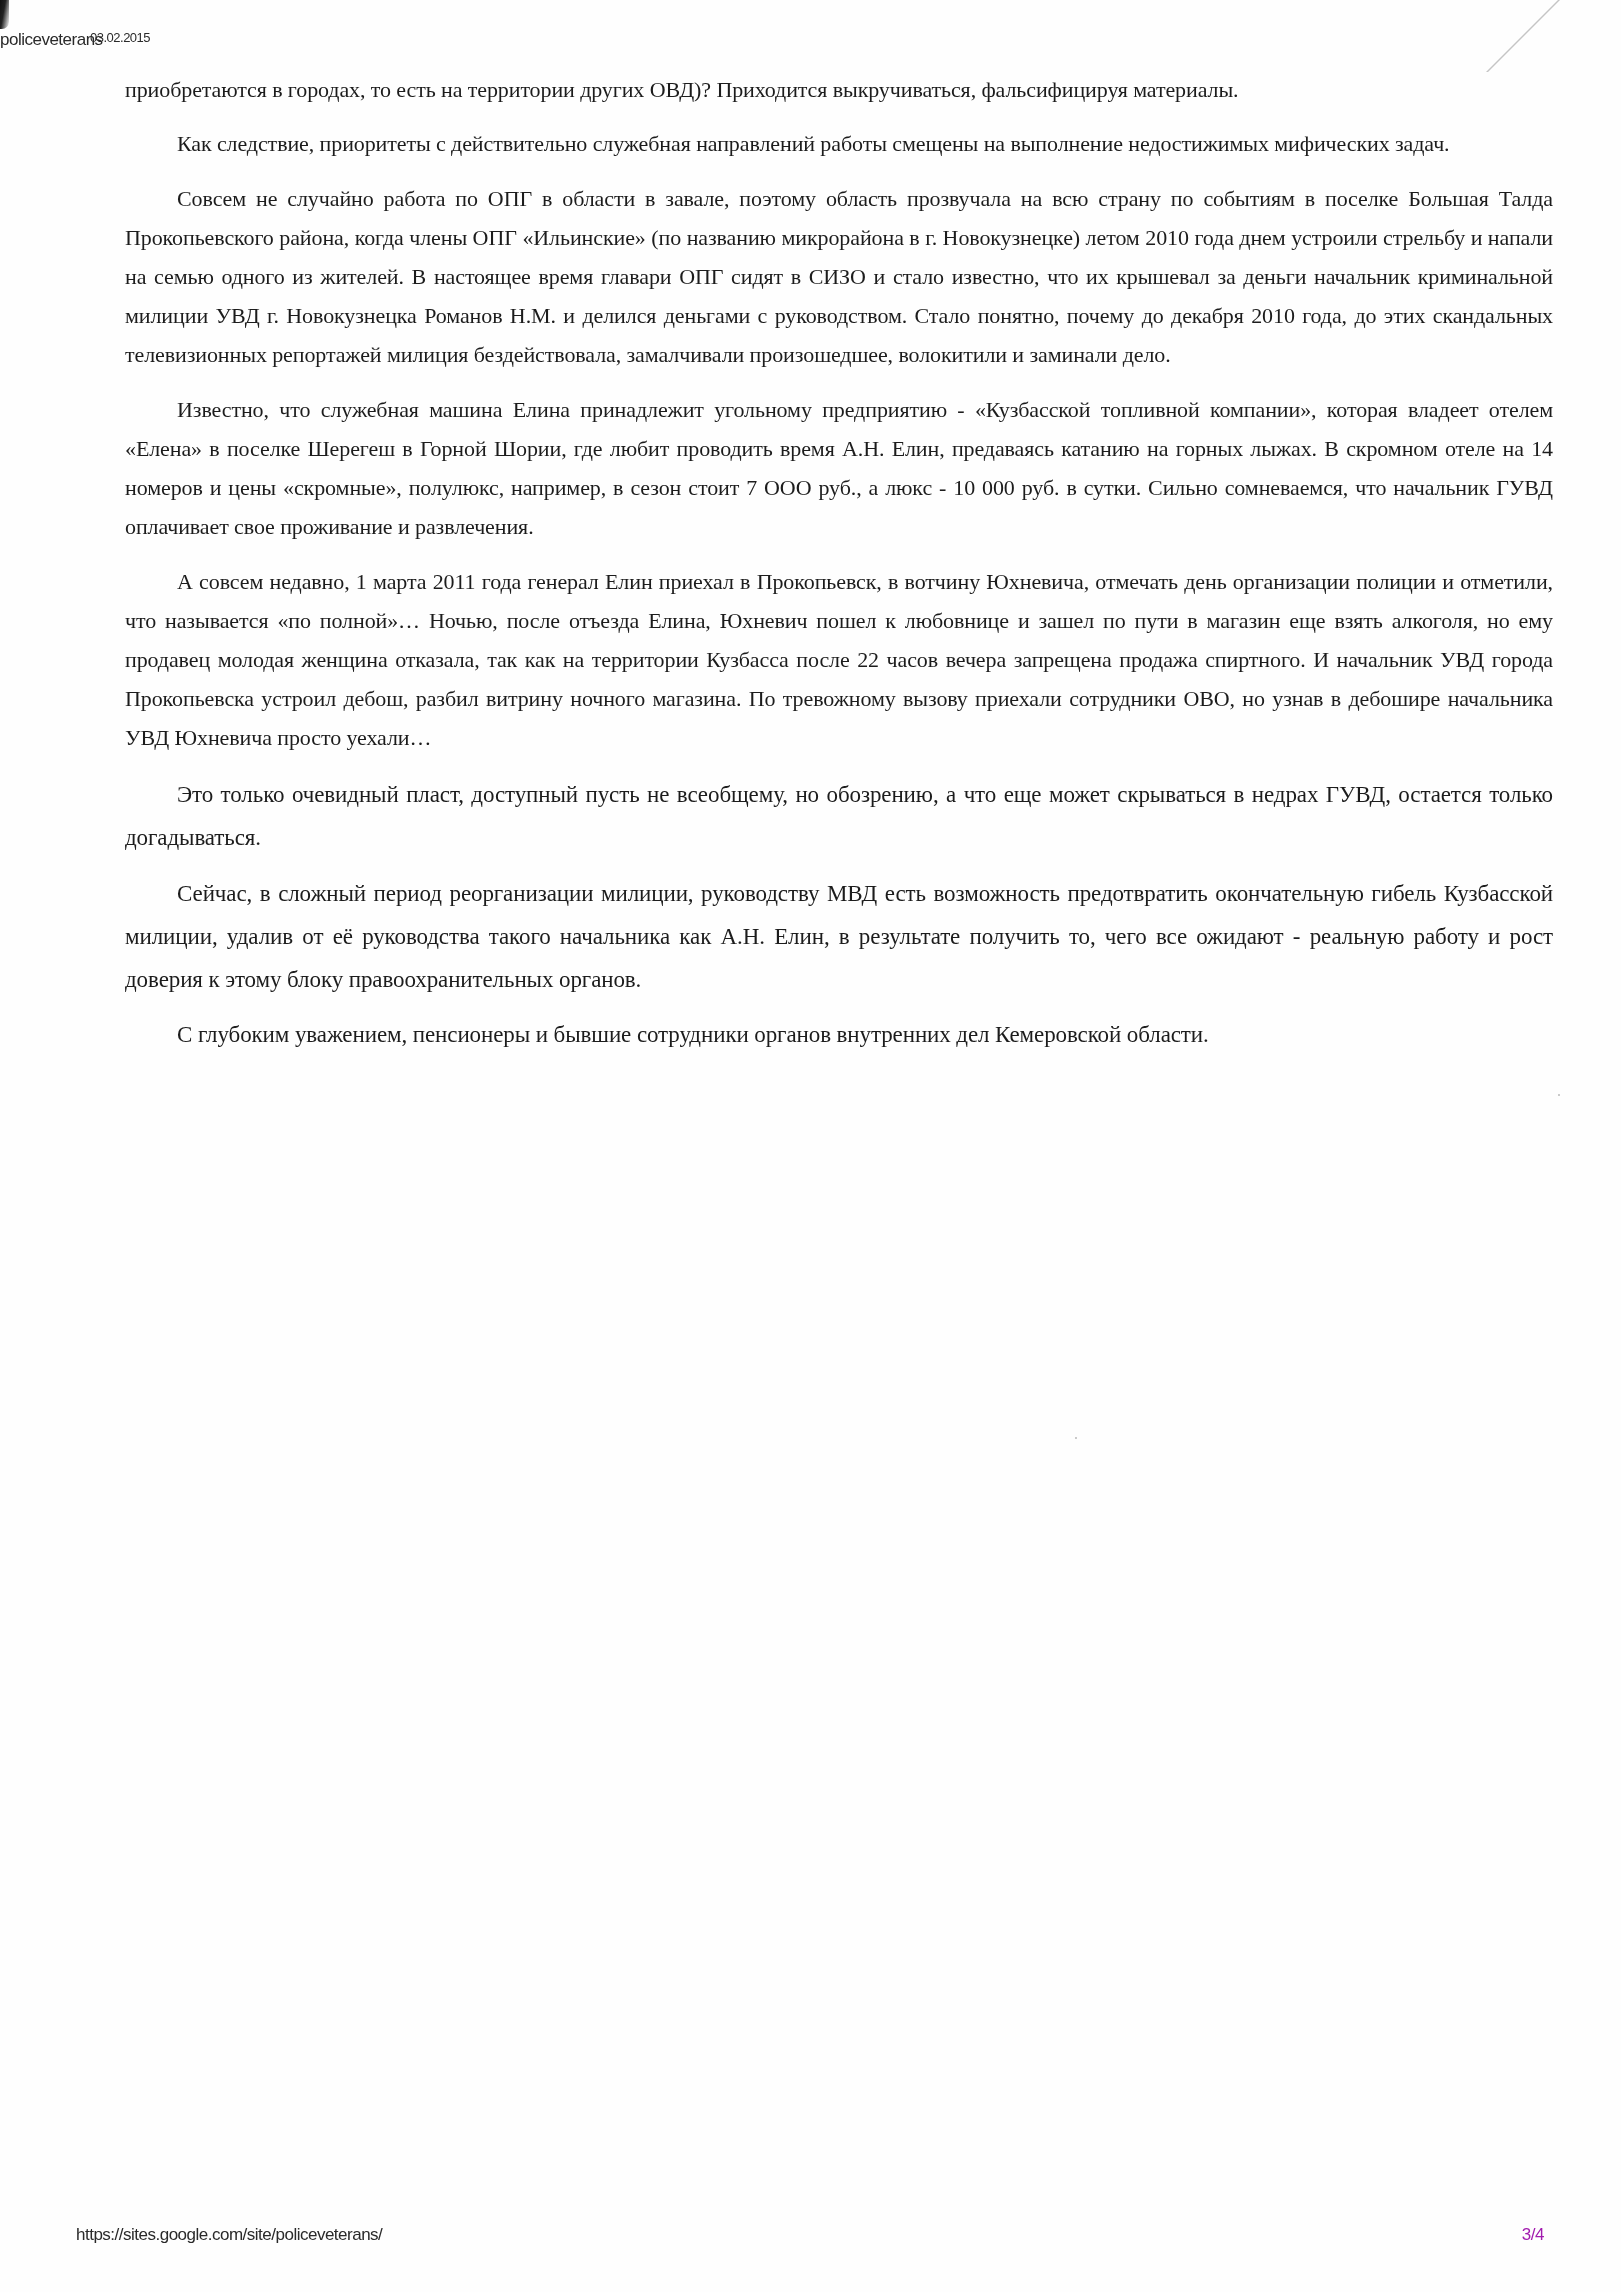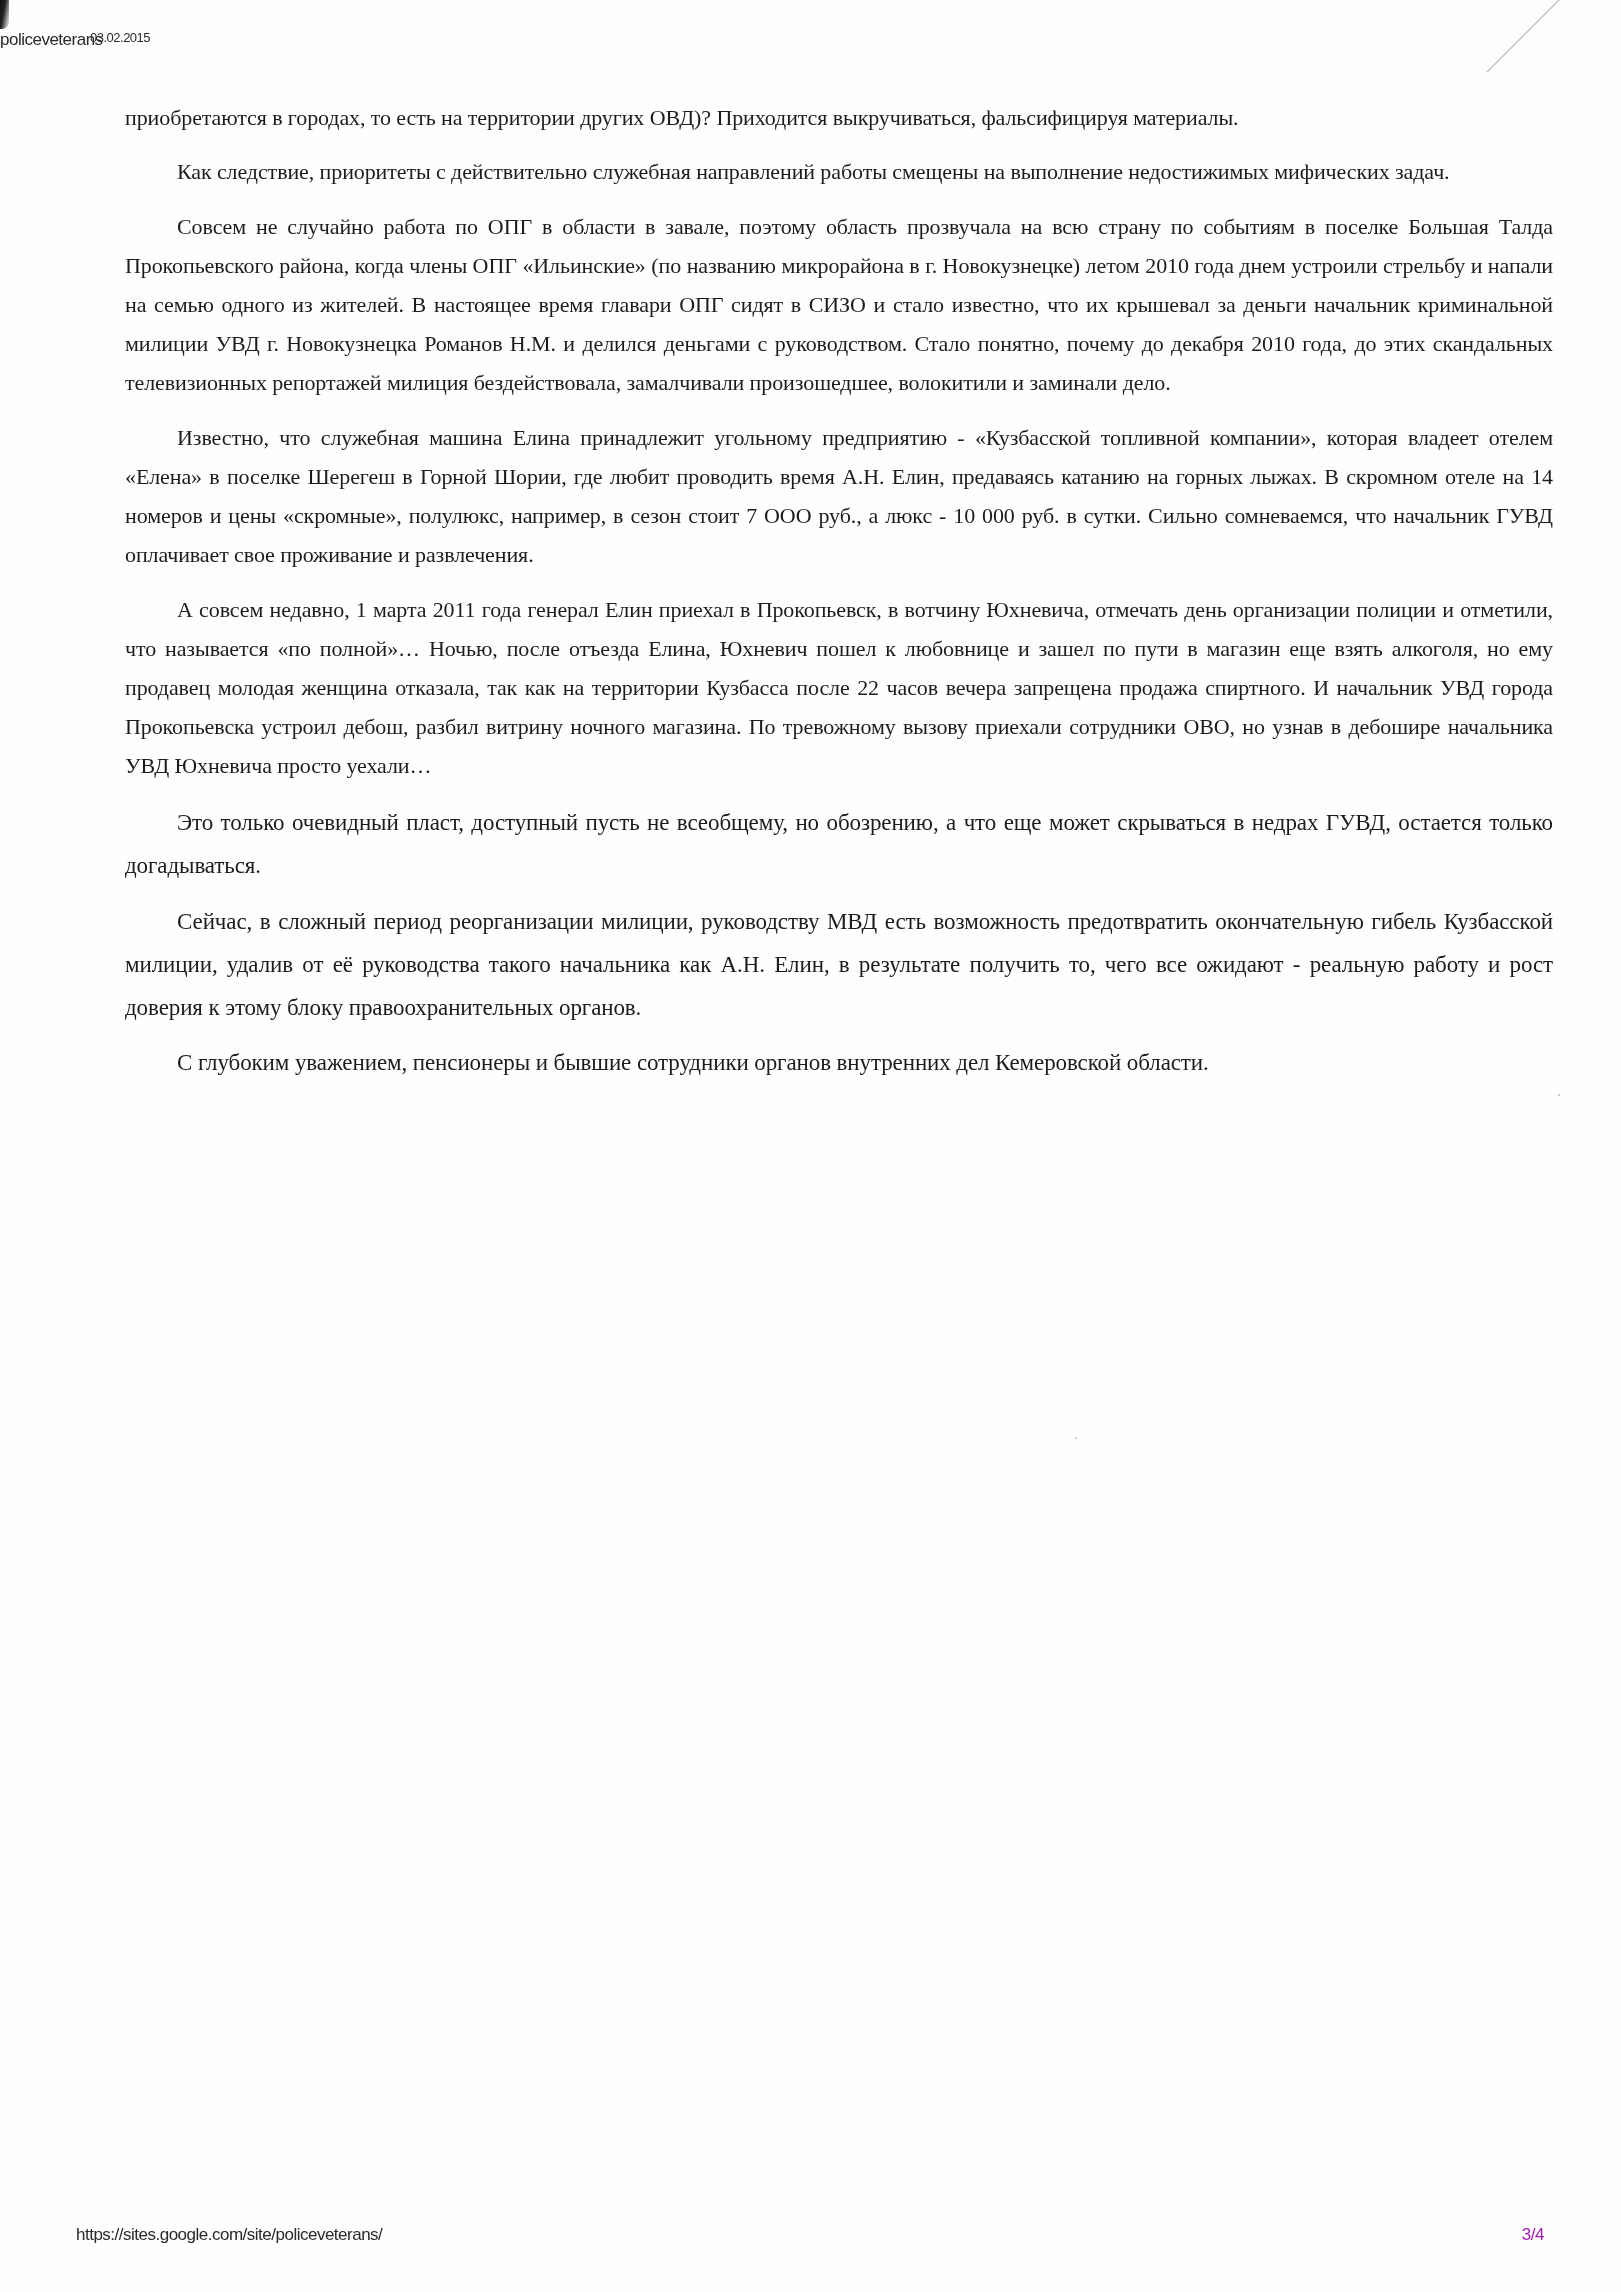--- a/index.html
+++ b/index.html
@@ -69,21 +69,20 @@
     .para {
       font-size: 22px;
       line-height: 39px;
       text-align: justify;
       margin: 0 0 16px 0;
       text-indent: 52px;
       letter-spacing: -0.1px;
     }
     .para.continuation {
       text-indent: 0;
-      margin-top: 28px;
     }
     .para.p1 { margin-bottom: 15px; }
     .para.p2 { margin-bottom: 16px; }
     .para.p-large {
       font-size: 23px;
       line-height: 43px;
       margin-bottom: 12.5px;
     }
     .para.closing {
       font-size: 23px;

